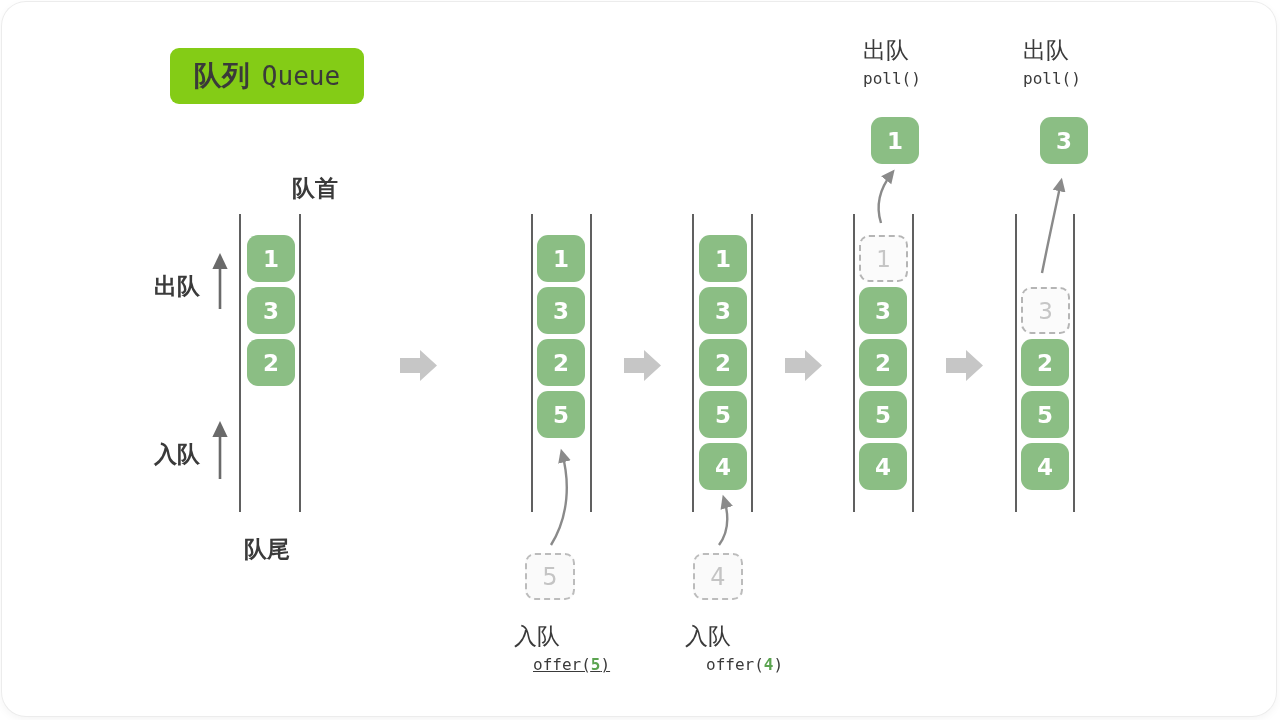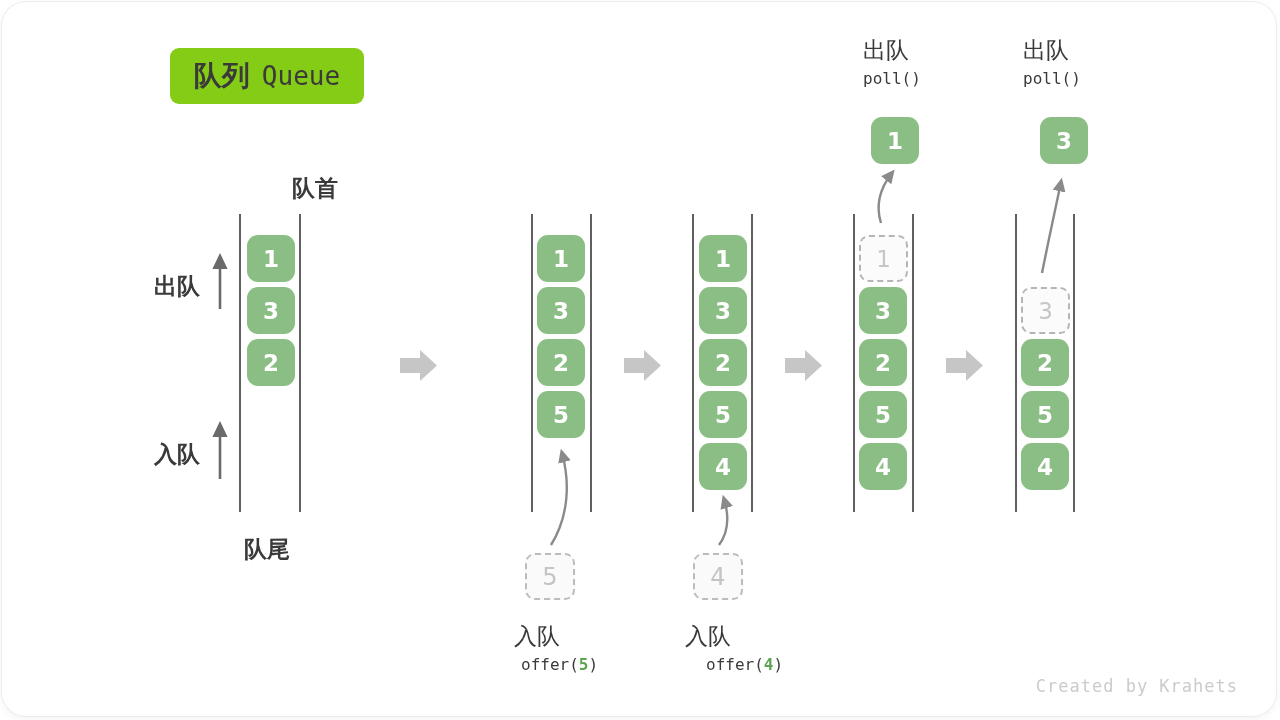--- a/index.html
+++ b/index.html
@@ -59,21 +59,21 @@
 
   <div>
     <div class="vline" style="left:529px;"></div>
     <div class="vline" style="left:588px;"></div>
     <div class="cell" style="left:535px;top:233px;">1</div>
     <div class="cell" style="left:535px;top:285px;">3</div>
     <div class="cell" style="left:535px;top:337px;">2</div>
     <div class="cell" style="left:535px;top:389px;">5</div>
     <div class="pending" style="left:523px;top:551px;">5</div>
     <div class="lbl" style="left:512px;top:619px;">入队</div>
-    <div class="code" style="position:absolute;left:519px;top:653px;"><span>offer(</span><span class="arg">5</span><span>)</span></div>
+    <div class="code" style="position:absolute;left:531px;top:653px;text-decoration:underline;"><span>offer(</span><span class="arg">5</span><span>)</span></div>
   </div>
 
   <div>
     <div class="vline" style="left:690px;"></div>
     <div class="vline" style="left:749px;"></div>
     <div class="cell" style="left:697px;top:233px;">1</div>
     <div class="cell" style="left:697px;top:285px;">3</div>
     <div class="cell" style="left:697px;top:337px;">2</div>
     <div class="cell" style="left:697px;top:389px;">5</div>
     <div class="cell" style="left:697px;top:441px;">4</div>
@@ -126,14 +126,13 @@
 
     <path d="M218,307 L218,256" stroke="#6a6a6a" stroke-width="2.6" fill="none" marker-end="url(#ah-dark)"></path>
     <path d="M218,477 L218,424" stroke="#6a6a6a" stroke-width="2.6" fill="none" marker-end="url(#ah-dark)"></path>
 
     <path d="M549,543 C567,514 568,480 560,451" stroke="#8a8a8a" stroke-width="2.4" fill="none" marker-end="url(#ah-gray)"></path>
     <path d="M717,543 C728,528 726,510 722,497" stroke="#8a8a8a" stroke-width="2.4" fill="none" marker-end="url(#ah-gray)"></path>
     <path d="M879,221 C873,202 879,185 890,171" stroke="#8a8a8a" stroke-width="2.4" fill="none" marker-end="url(#ah-gray)"></path>
     <path d="M1040,271 C1047,236 1053,209 1059,180" stroke="#8a8a8a" stroke-width="2.4" fill="none" marker-end="url(#ah-gray)"></path>
   </svg>
 
-  <div class="watermark">Created by Krahets</div>
 </div>
 
 </body></html>

